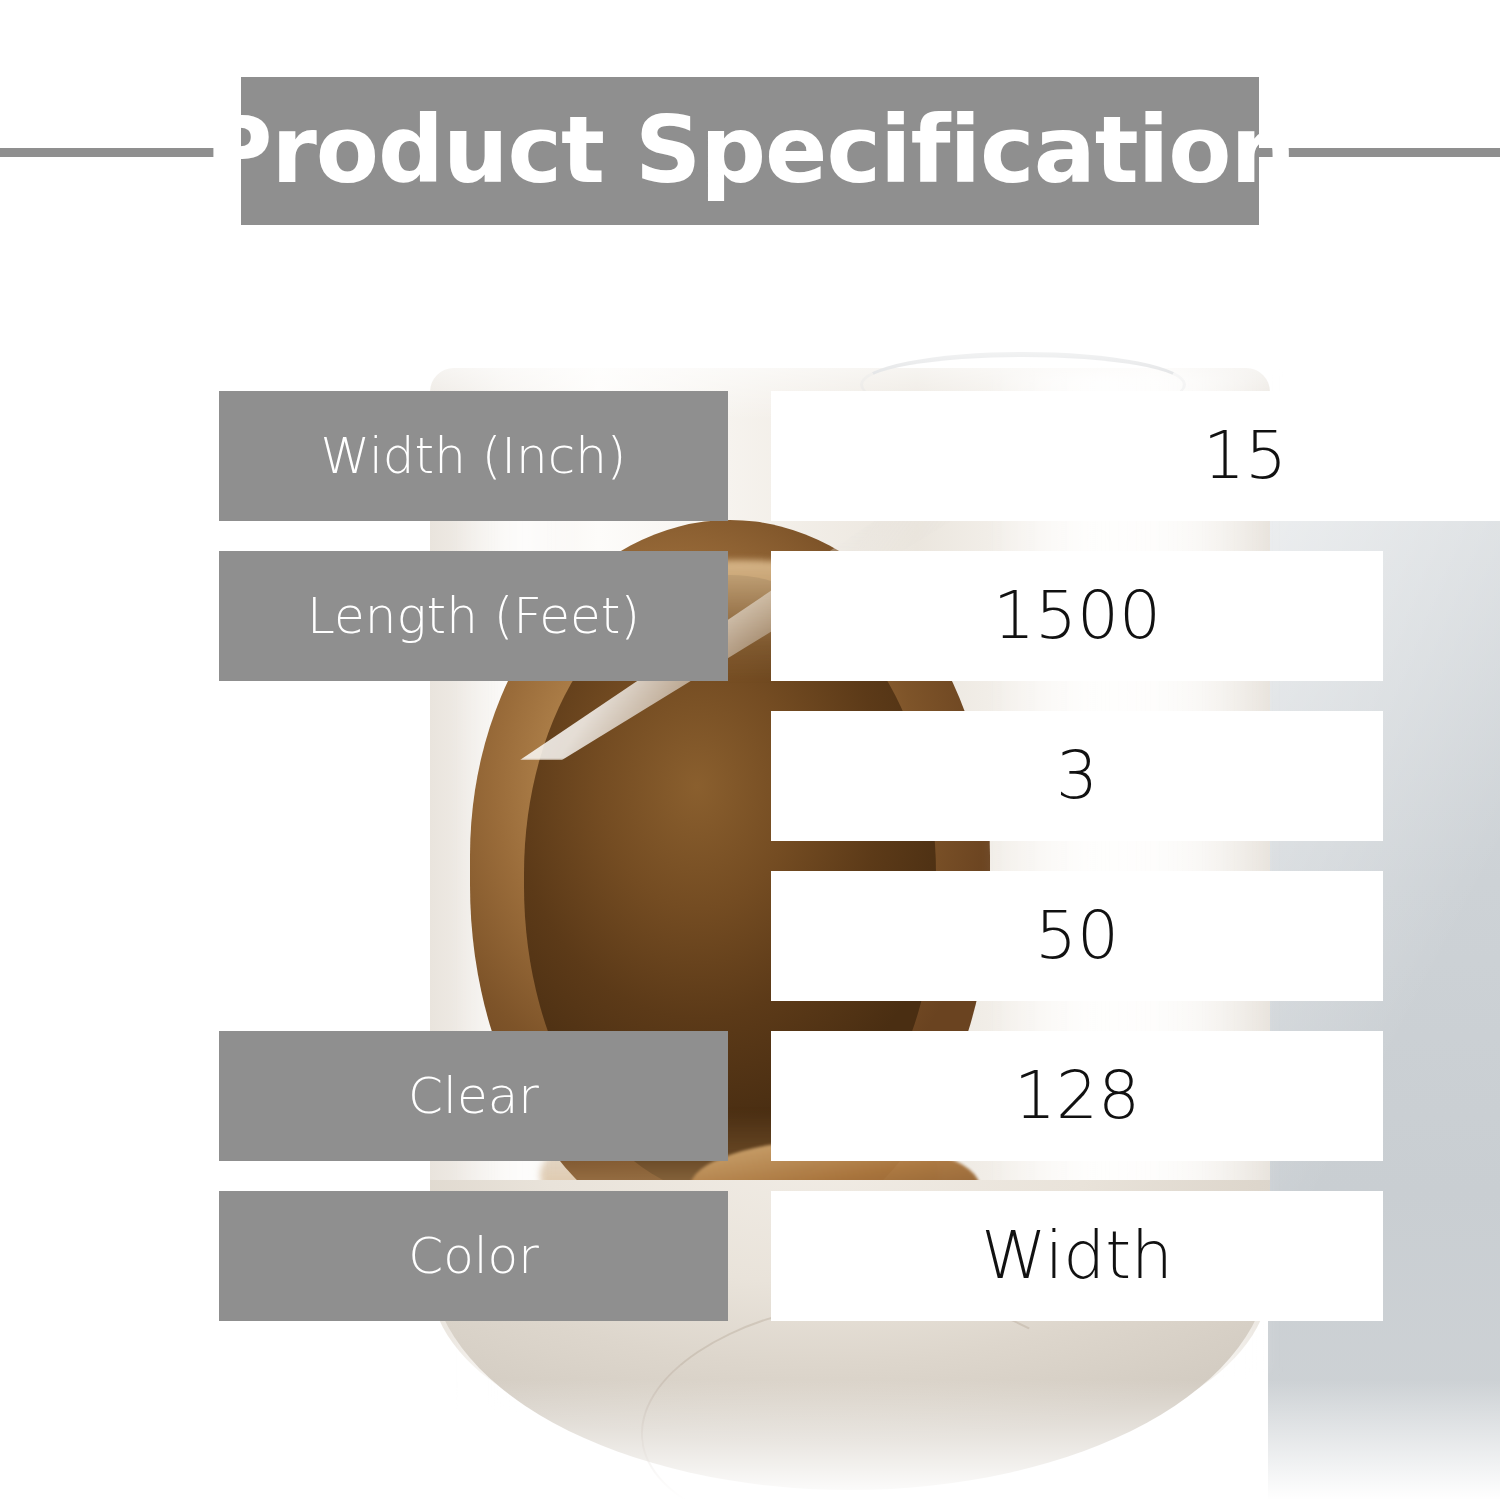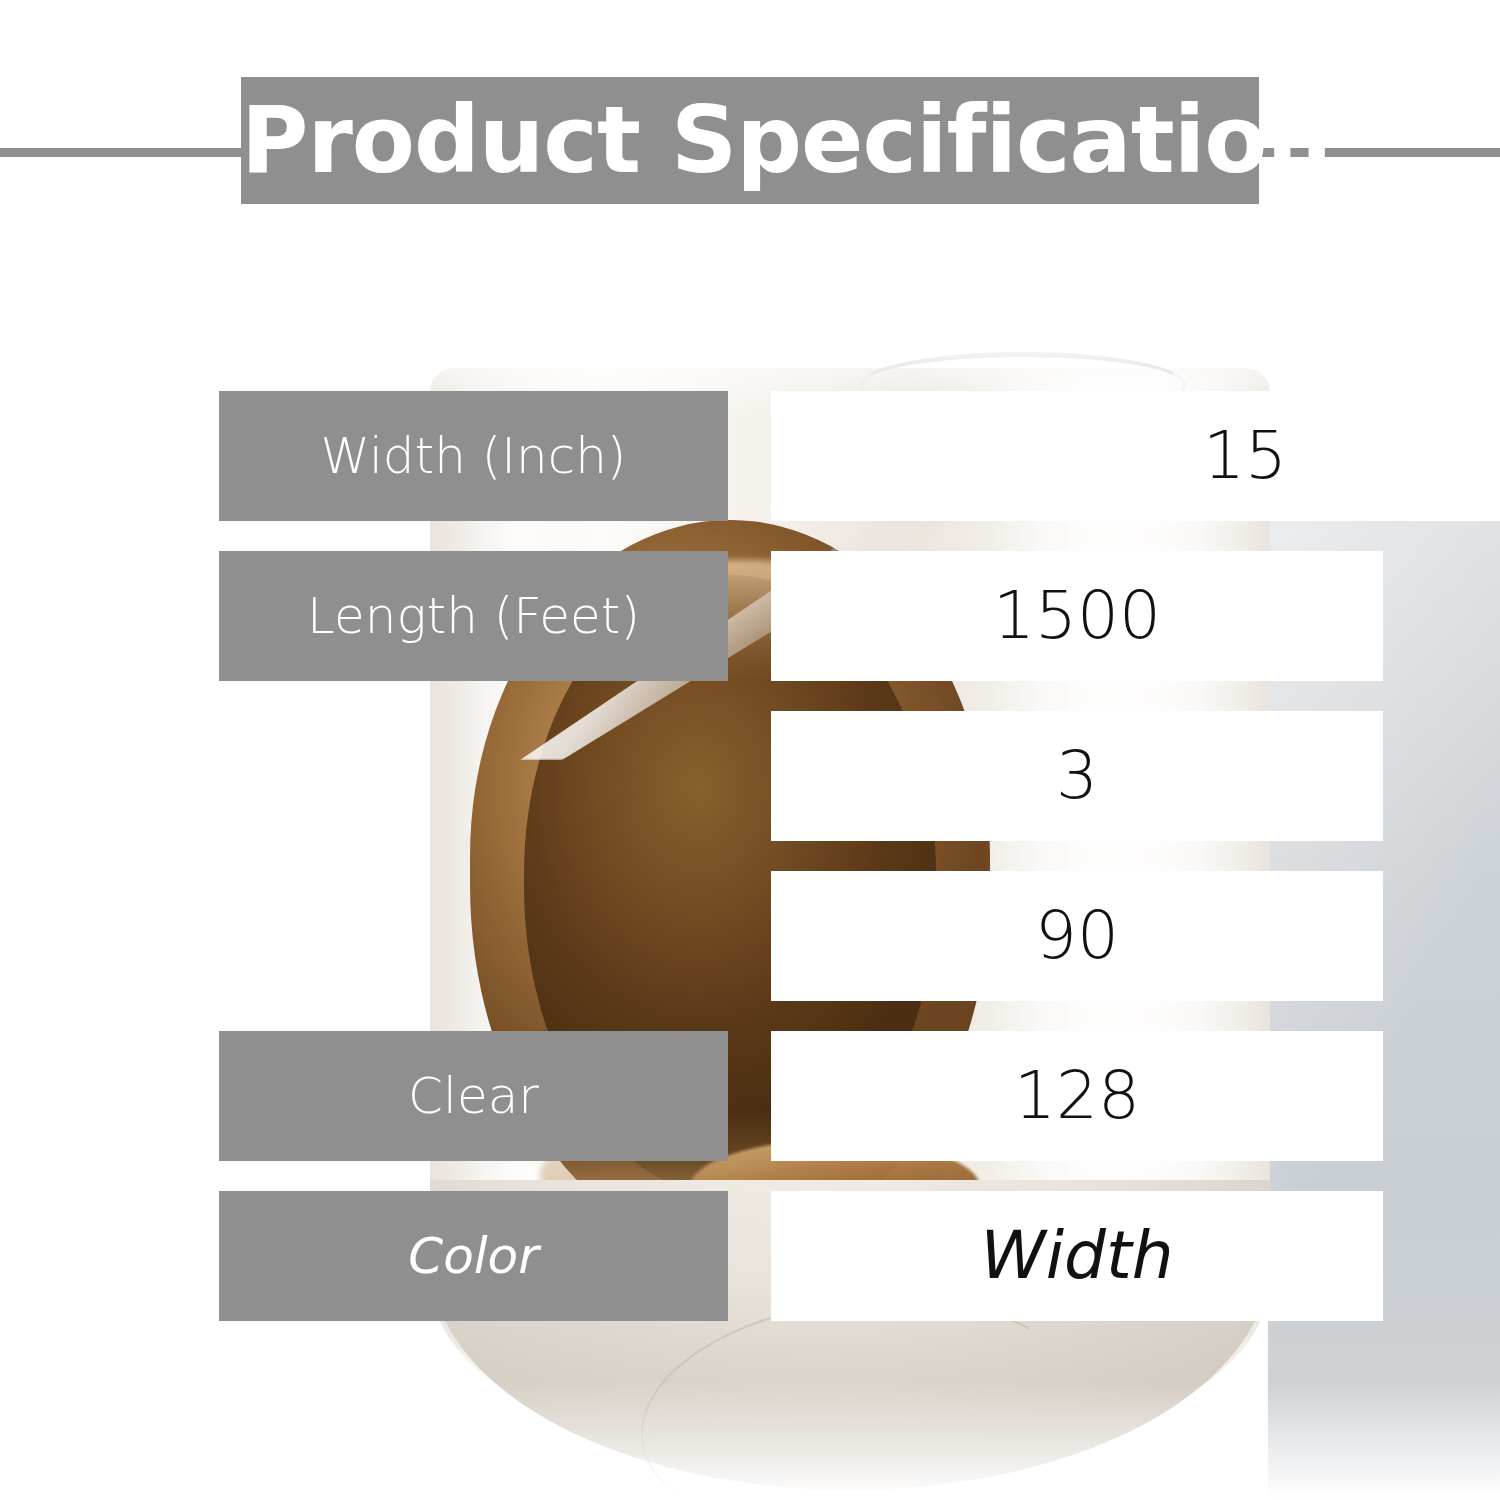--- a/index.html
+++ b/index.html
@@ -209,25 +209,26 @@
     width: 1500px;
     height: 9px;
     background: #8f8f8f;
     z-index: 2;
   }
   #header-box {
     position: absolute;
     left: 241px;
     top: 77px;
     width: 1018px;
-    height: 127px;
+    height: 148px;
     background: #8f8f8f;
     z-index: 3;
     display: flex;
     align-items: center;
+    justify-content: center;
   }
   #header-title {
     color: #ffffff;
     font-family: "DejaVu Sans", sans-serif;
     font-size: 92px;
     font-weight: 700;
     letter-spacing: -1px;
     line-height: 1;
     white-space: nowrap;
   }
@@ -238,21 +239,21 @@
     left: 219px;
     top: 391px;
     width: 1060px;
     z-index: 4;
   }
   .spec-row {
     position: relative;
     height: 130px;
     margin-bottom: 30px;
   }
-  .spec-row:last-child { margin-bottom: 0; font-style: italic; }
+  .spec-row:last-child { margin-bottom: 0; }
 
   .spec-label {
     position: absolute;
     left: 0;
     top: 0;
     width: 509px;
     height: 130px;
     background: #8f8f8f;
     color: #ffffff;
     display: flex;
@@ -333,21 +334,21 @@
     <div class="spec-row">
       <div class="spec-label">Length (Feet)</div>
       <div class="spec-value">1500</div>
     </div>
 
     <div class="spec-row">
       <div class="spec-value">3</div>
     </div>
 
     <div class="spec-row">
-      <div class="spec-value">90</div>
+      <div class="spec-value">50</div>
     </div>
 
     <div class="spec-row">
       <div class="spec-label">Clear</div>
       <div class="spec-value">128</div>
     </div>
 
     <div class="spec-row">
       <div class="spec-label">Color</div>
       <div class="spec-value">Width</div>

